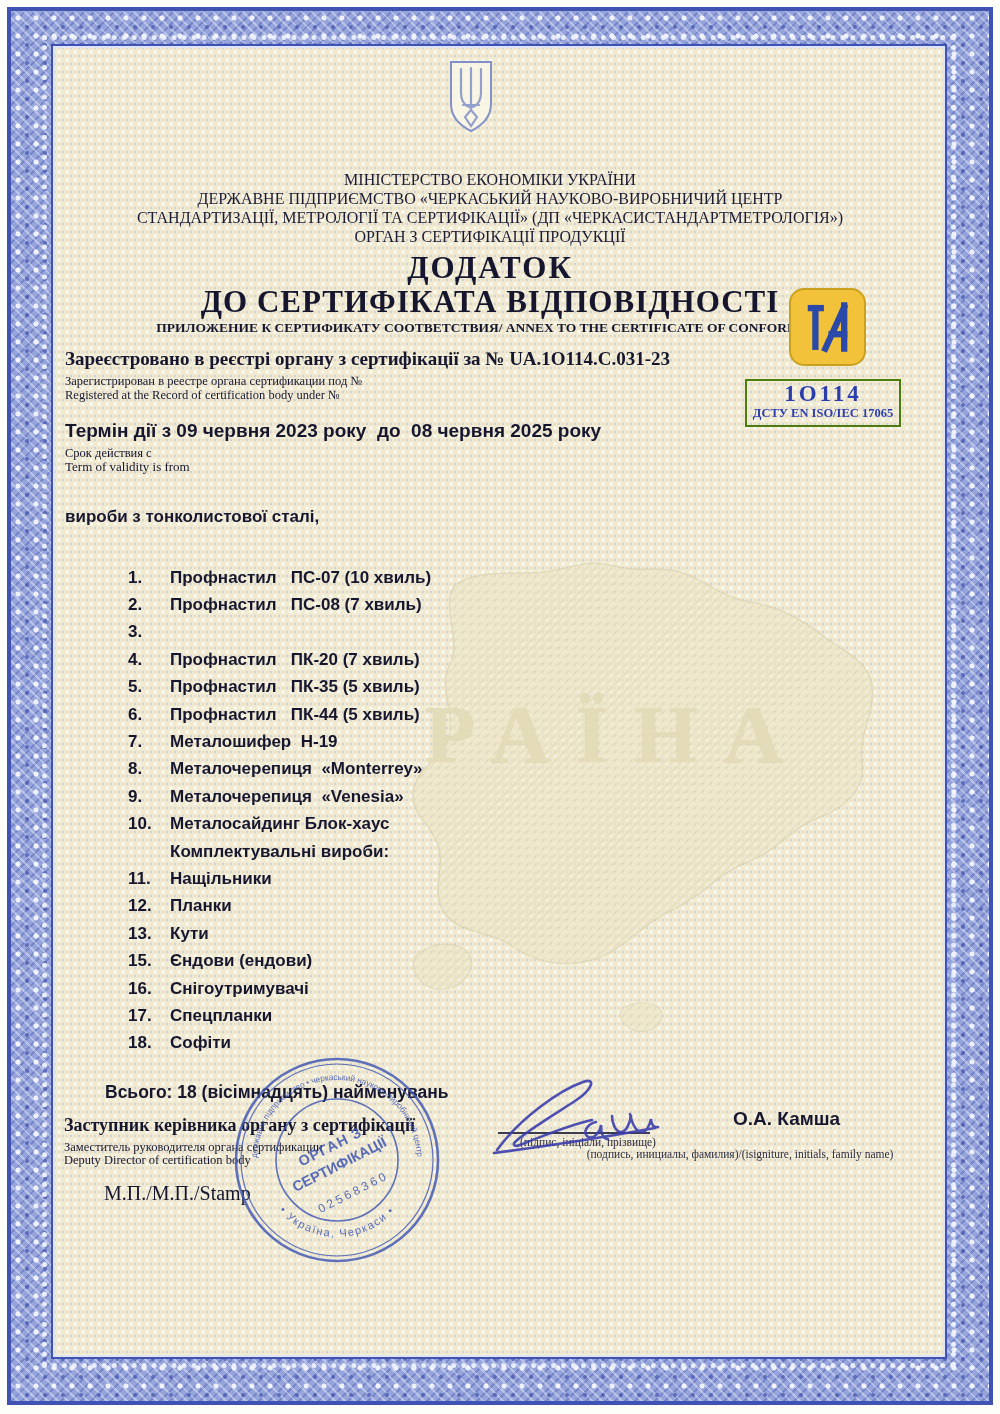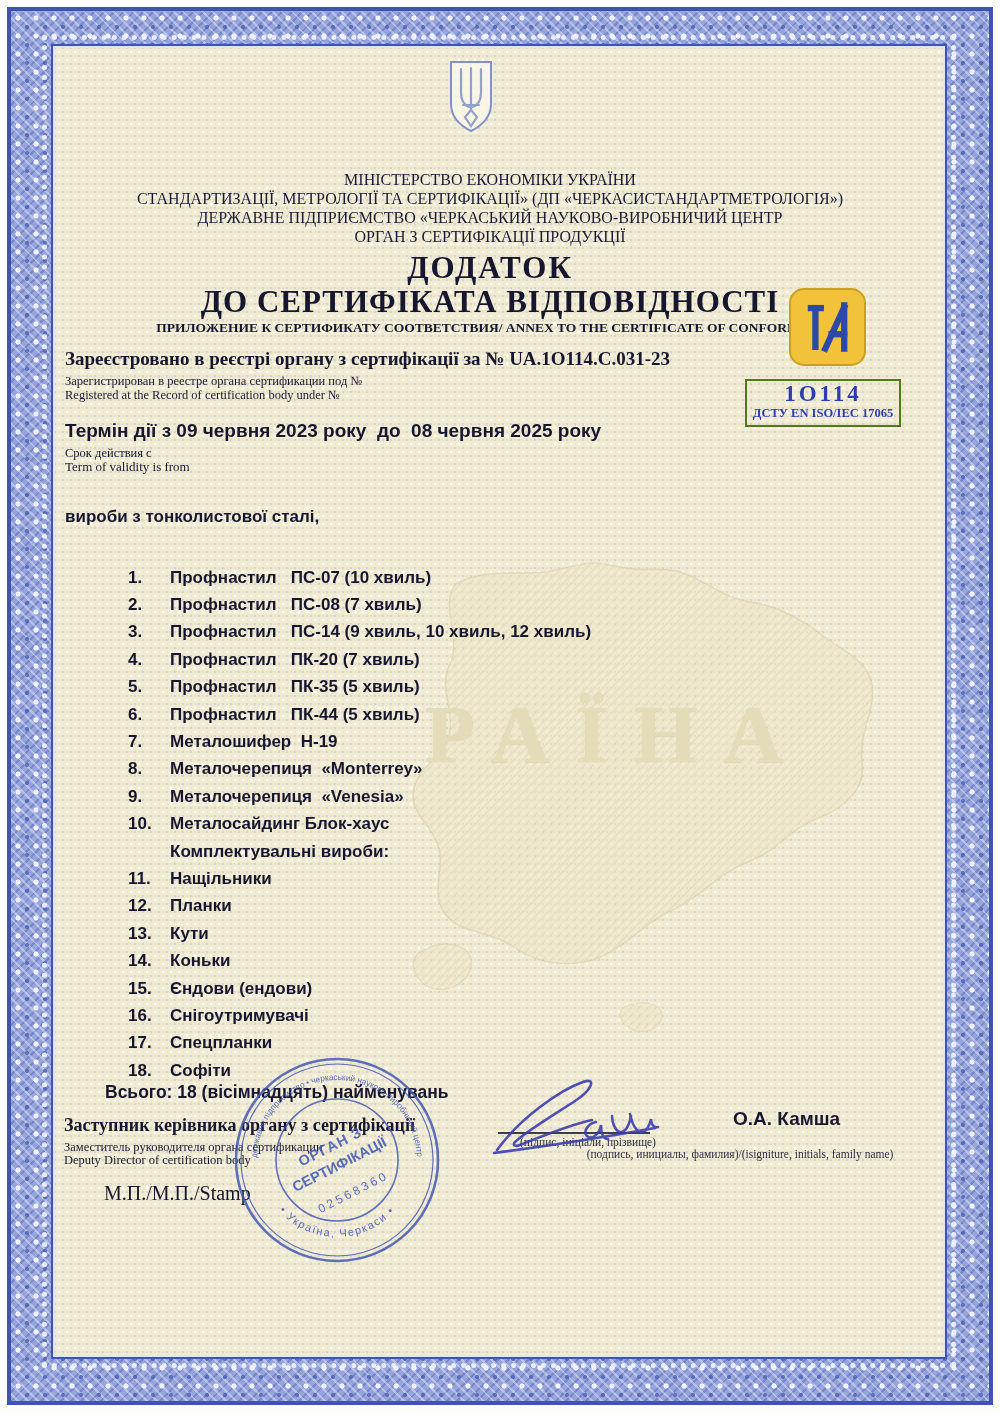--- a/index.html
+++ b/index.html
@@ -124,22 +124,22 @@
       <path d="M13 9 v24 c0 8 3.5 12 8 14"></path>
       <path d="M33 9 v24 c0 8 -3.5 12 -8 14"></path>
       <line x1="23" y1="8" x2="23" y2="50"></line>
       <path d="M15 45 h16"></path>
       <path d="M23 50 l6 7 -6 9 -6 -9 z"></path>
     </g>
   </svg>
 
   <div class="ministry">
     <div>МІНІСТЕРСТВО ЕКОНОМІКИ УКРАЇНИ</div>
+    <div>ДЕРЖАВНЕ ПІДПРИЄМСТВО «ЧЕРКАСЬКИЙ НАУКОВО-ВИРОБНИЧИЙ ЦЕНТР</div>
     <div>СТАНДАРТИЗАЦІЇ, МЕТРОЛОГІЇ ТА СЕРТИФІКАЦІЇ» (ДП «ЧЕРКАСИСТАНДАРТМЕТРОЛОГІЯ»)</div>
-    <div>ДЕРЖАВНЕ ПІДПРИЄМСТВО «ЧЕРКАСЬКИЙ НАУКОВО-ВИРОБНИЧИЙ ЦЕНТР</div>
     <div>ОРГАН З СЕРТИФІКАЦІЇ ПРОДУКЦІЇ</div>
   </div>
 
   <div class="title1">ДОДАТОК</div>
   <div class="title2">ДО СЕРТИФІКАТА ВІДПОВІДНОСТІ</div>
   <div class="subtitle">ПРИЛОЖЕНИЕ К СЕРТИФИКАТУ СООТВЕТСТВИЯ/ ANNEX TO THE CERTIFICATE OF CONFORMITY</div>
 
   <div class="logo-box">
     <svg width="54" height="54" viewBox="0 0 60 60" style="position:static;">
       <g stroke="#2b49a8" stroke-width="7" fill="none" stroke-linecap="square">
@@ -173,21 +173,20 @@
         <span class="item-label">Профнастил   ПС-07 (10 хвиль)</span>
       </div>
 
       <div class="item-row">
         <span class="item-num">2.</span>
         <span class="item-label">Профнастил   ПС-08 (7 хвиль)</span>
       </div>
 
       <div class="item-row">
         <span class="item-num">3.</span>
-        <span class="item-label">Профнастил   ПС-14 (9 хвиль, 10 хвиль, 12 хвиль)</span>
       </div>
 
       <div class="item-row">
         <span class="item-num">4.</span>
         <span class="item-label">Профнастил   ПК-20 (7 хвиль)</span>
       </div>
 
       <div class="item-row">
         <span class="item-num">5.</span>
         <span class="item-label">Профнастил   ПК-35 (5 хвиль)</span>
@@ -231,24 +230,20 @@
       <div class="item-row">
         <span class="item-num">12.</span>
         <span class="item-label">Планки</span>
       </div>
 
       <div class="item-row">
         <span class="item-num">13.</span>
         <span class="item-label">Кути</span>
       </div>
 
-      <div class="item-row">
-        <span class="item-num">14.</span>
-        <span class="item-label">Коньки</span>
-      </div>
 
       <div class="item-row">
         <span class="item-num">15.</span>
         <span class="item-label">Єндови (ендови)</span>
       </div>
 
       <div class="item-row">
         <span class="item-num">16.</span>
         <span class="item-label">Снігоутримувачі</span>
       </div>

